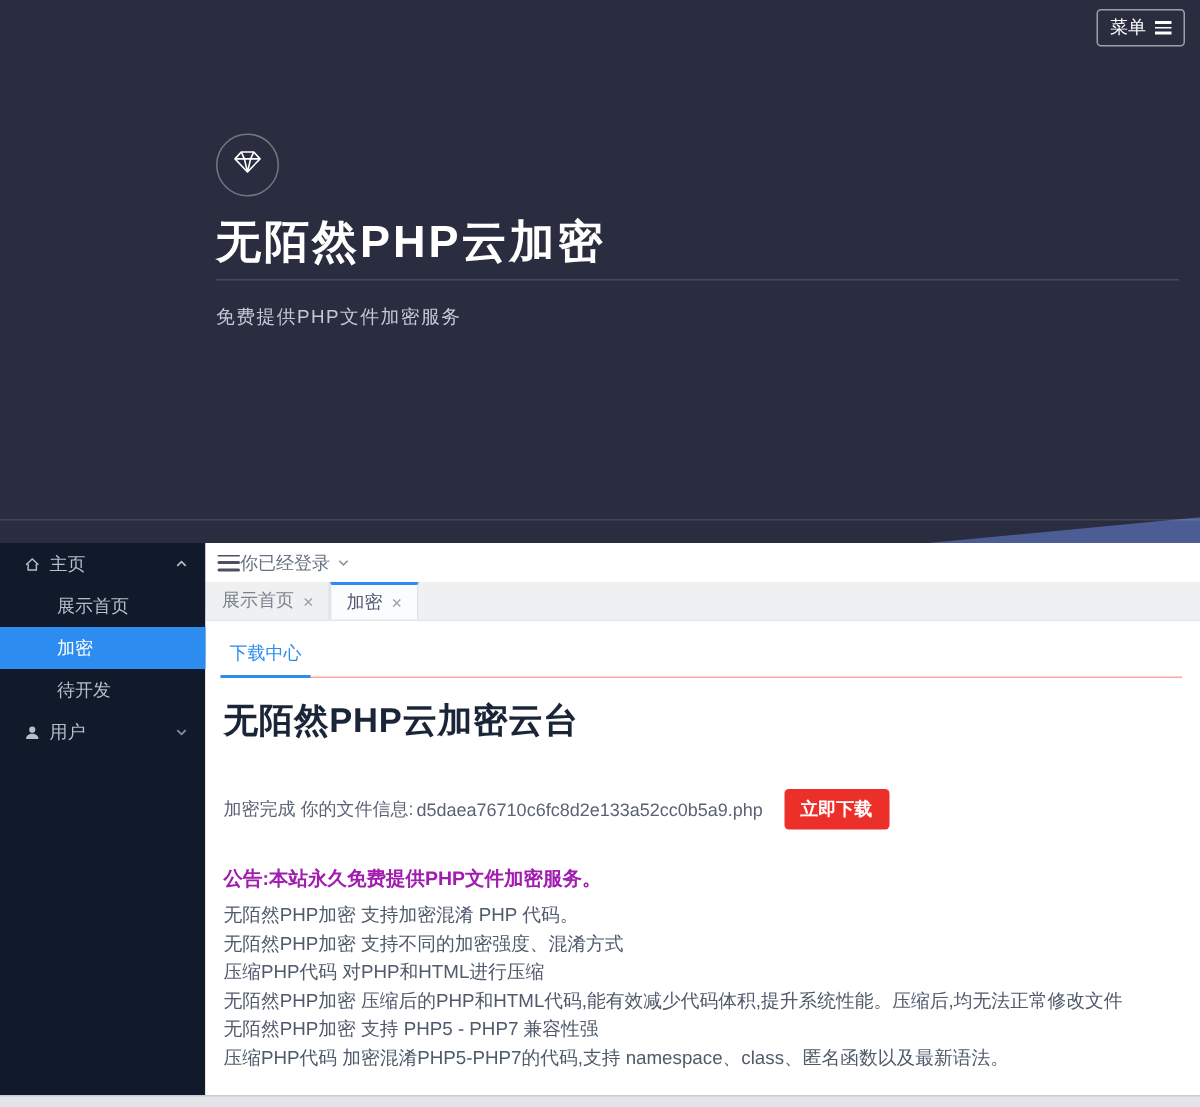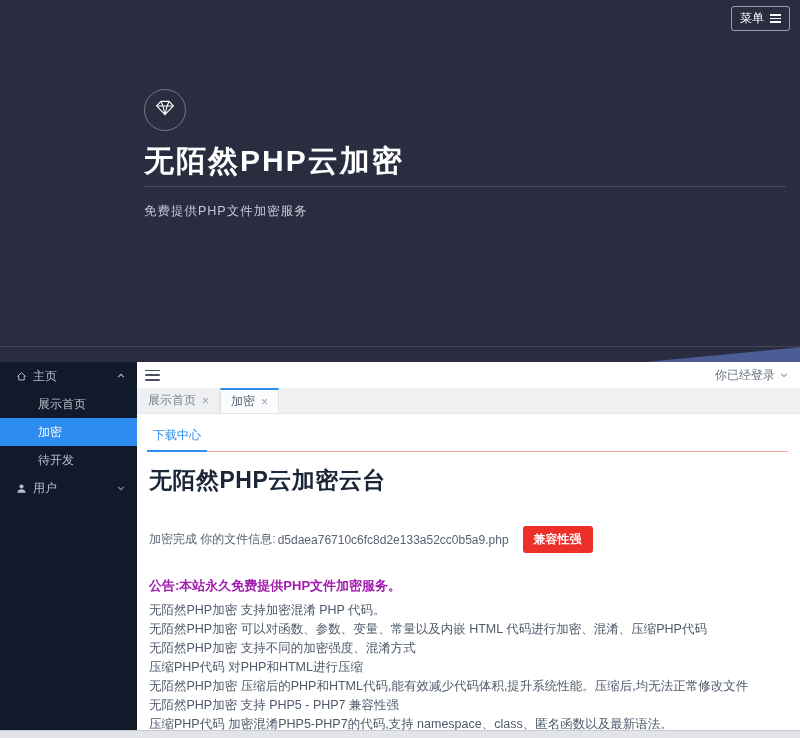--- a/index.html
+++ b/index.html
@@ -1,21 +1,21 @@
 <!DOCTYPE html>
 <html><head>
 <meta charset="utf-8">
 <style>
   * { margin: 0; padding: 0; box-sizing: border-box; }
   html,body { background:#fff; }
   body { font-family: "Liberation Sans", "DejaVu Sans", sans-serif; }
   .stage { position: relative; width: 800px; height: 738px; overflow: hidden; background:#fff; }
 
   
-  .hero { position:absolute; left:0; top:0; width:800px; height:443px; background:#292d3f; border-bottom:1px solid #d946ef; overflow:hidden; }
+  .hero { position:absolute; left:0; top:0; width:800px; height:443px; background:#292d3f; border-bottom:4px solid #d946ef; overflow:hidden; }
   .hero-diagonal { position:absolute; left:0; top:0; width:100%; height:100%; }
   .hero-faint-line { position:absolute; left:0; top:346px; width:100%; height:1px; background:rgba(255,255,255,0.12); }
   .menu-btn { position:absolute; top:6px; right:10px; display:flex; align-items:center; gap:6px;
     border:1px solid rgba(255,255,255,0.55); border-radius:3px; padding:3px 8px; color:#fff;
     font-size:12px; background:transparent; cursor:pointer; }
   .hero-logo { position:absolute; left:144px; top:89px; width:42px; height:42px; border:1px solid rgba(255,255,255,0.35);
     border-radius:50%; display:flex; align-items:center; justify-content:center; }
   .hero-title { position:absolute; left:144px; top:141px; color:#ffffff; font-size:30px; font-weight:bold; letter-spacing:2px; }
   .hero-divider { position:absolute; left:144px; top:186px; width:642px; height:1px; background:rgba(255,255,255,0.14); }
   .hero-subtitle { position:absolute; left:144px; top:203px; color:#c3c8d6; font-size:12.5px; letter-spacing:1px;text-align:right; }
@@ -28,21 +28,21 @@
   .sidebar-title { color:#ffffff; font-size:13px; font-weight:bold; padding:8px 8px 6px 8px; }
   .menu-row { height:28px; display:flex; align-items:center; font-size:12px; cursor:pointer; position:relative; }
   .menu-row .mi { margin:0 6px 0 16px; display:flex; align-items:center; }
   .menu-row.sub { padding-left:38px; }
   .menu-row.active { background:#2d8cf0; color:#ffffff; }
   .caret { position:absolute; right:12px; width:8px; height:8px; }
   .caret svg { display:block; }
 
   
   .main { flex:1; display:flex; flex-direction:column; background:#fff; min-width:0; }
-  .topbar { height:26px; background:#ffffff; display:flex; align-items:center; justify-content:space-between; padding:0 12px 0 8px; }
+  .topbar { height:26px; background:#ffffff; display:flex; align-items:center; padding:0 12px 0 8px; }
   .burger { width:15px; height:11px; display:flex; flex-direction:column; justify-content:space-between; cursor:pointer; }
   .burger i { display:block; height:1.6px; background:#495060; border-radius:1px; }
   .login { display:flex; align-items:center; gap:5px; font-size:12px; color:#657180; cursor:pointer; }
 
   .tabrow { height:26px; background:#eef0f2; display:flex; align-items:flex-end; padding-left:1px; border-bottom:1px solid #e3e6e9; }
   .tab { height:25px; display:flex; align-items:center; gap:6px; font-size:12px; color:#7a828e;
     padding:0 10px; border-right:1px solid #dfe2e5; cursor:pointer; background:transparent; }
   .tab .x { color:#9aa1ab; font-size:12px; line-height:1; cursor:pointer; }
   .tab.active { background:#fbfcfd; border-top:2px solid #2d8cf0; color:#515a6e; border-left:1px solid #e3e6e9; }
 
@@ -177,28 +177,27 @@
 
         <div class="section-tabs">
           <span class="section-tab">下载中心</span>
         </div>
 
         <h2 class="page-heading">无陌然PHP云加密云台</h2>
 
         <div class="file-line">
           <span>加密完成 你的文件信息:</span>
           <span class="fname">d5daea76710c6fc8d2e133a52cc0b5a9.php</span>
-          <button class="dl-btn">兼容性强</button>
+          <button class="dl-btn">立即下载</button>
         </div>
 
         <div class="notice-title">公告:本站永久免费提供PHP文件加密服务。</div>
 
         <div class="notices">
           <p>无陌然PHP加密 支持加密混淆 PHP 代码。</p>
-          <p>无陌然PHP加密 可以对函数、参数、变量、常量以及内嵌 HTML 代码进行加密、混淆、压缩PHP代码</p>
           <p>无陌然PHP加密 支持不同的加密强度、混淆方式</p>
           <p>压缩PHP代码 对PHP和HTML进行压缩</p>
           <p>无陌然PHP加密 压缩后的PHP和HTML代码,能有效减少代码体积,提升系统性能。压缩后,均无法正常修改文件</p>
           <p>无陌然PHP加密 支持 PHP5 - PHP7 兼容性强</p>
           <p>压缩PHP代码 加密混淆PHP5-PHP7的代码,支持 namespace、class、匿名函数以及最新语法。</p>
 
         </div>
 
       </div>
     </div>

